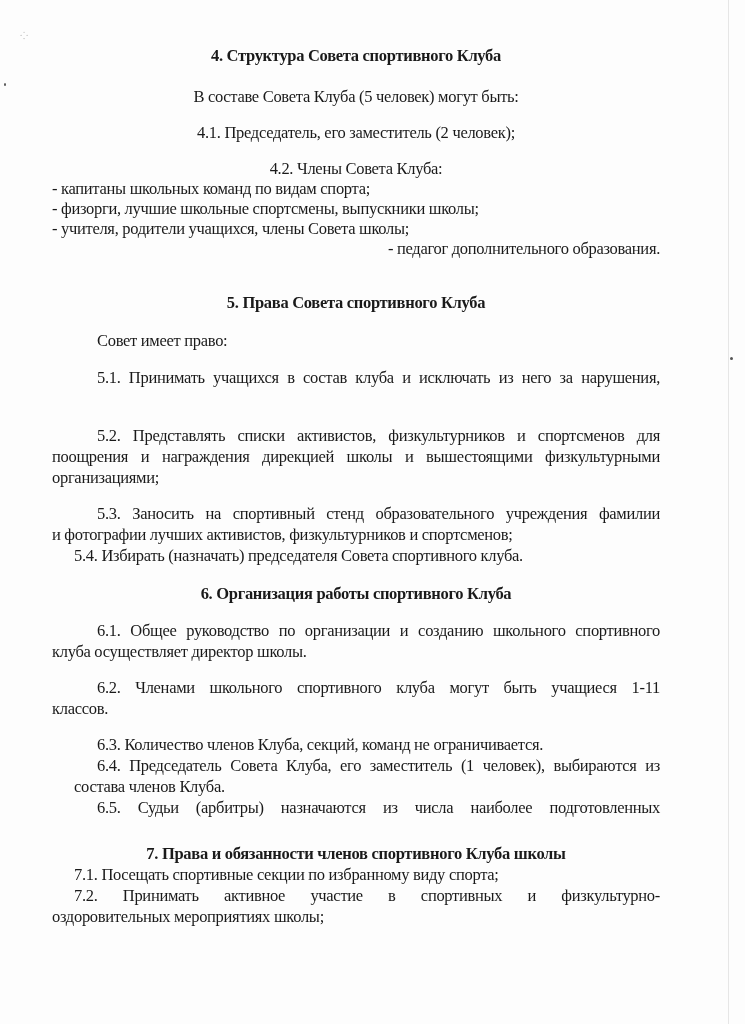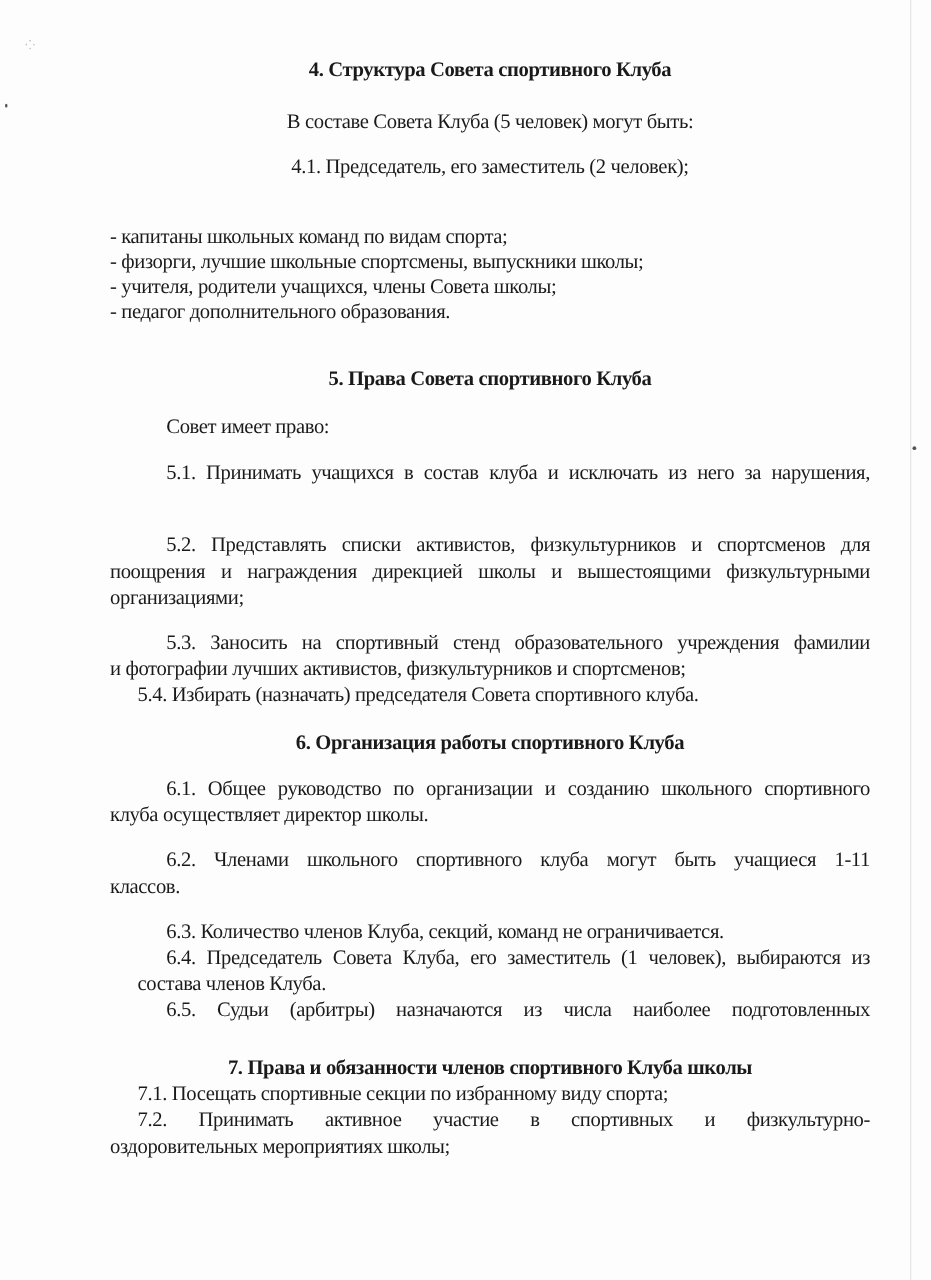--- a/index.html
+++ b/index.html
@@ -1,44 +1,45 @@
 <!DOCTYPE html>
 <html><head>
 <meta charset="utf-8">
 <style>
   html, body { margin:0; padding:0; background:#ffffff; }
   body { width:745px; height:1024px; position:relative; overflow:hidden;
          font-family:"Liberation Serif", serif; color:#1a1a1a; }
   .page { position:absolute; left:0; top:0; width:745px; height:1024px; background:#fdfdfd; }
   .edge-line { position:absolute; left:728px; top:0; width:1px; height:1024px; background:#e6e6e6; }
-  .line { position:absolute; left:88px; width:608px; font-size:16.5px; line-height:20px;
+  .line { position:absolute; left:52px; width:608px; font-size:16.5px; line-height:20px;
           white-space:nowrap; letter-spacing:-0.3px; }
   .center { text-align:center; }
   .heading { font-weight:bold; font-size:16.5px; }
   .justify { text-align:justify; text-align-last:justify; white-space:normal; }
   .ind { padding-left:45px; box-sizing:border-box; }
   .speck { position:absolute; background:#555; border-radius:50%; }
   .smudge { position:absolute; color:#bbb; font-size:10px; }
 </style>
 </head>
 <body>
 
 <div class="page">
   <div class="edge-line"></div>
   <span class="smudge" style="left:20px;top:28px;">⁘</span>
   <span class="speck" style="left:4px;top:83px;width:2px;height:3px;"></span>
   <span class="speck" style="left:730px;top:357px;width:3px;height:3px;"></span>
 
   <div class="line center heading" style="top:46px;">4.  Структура Совета спортивного  Клуба</div>
   <div class="line center" style="top:87px;">В составе Совета Клуба (5 человек) могут быть:</div>
   <div class="line center" style="top:123px;">4.1. Председатель, его заместитель (2 человек);</div>
+  <div class="line center" style="top:159px;">4.2. Члены  Совета Клуба:</div>
   <div class="line" style="top:179px;">- капитаны   школьных команд по видам спорта;</div>
   <div class="line" style="top:199px;">- физорги, лучшие  школьные  спортсмены, выпускники школы;</div>
   <div class="line" style="top:219px;">- учителя, родители учащихся, члены Совета школы;</div>
-  <div class="line" style="top:239px;">- педагог дополнительного образования.</div>
+  <div class="line" style="top:239px;text-align:right;">- педагог дополнительного образования.</div>
 
   <div class="line center heading" style="top:293px;">5.  Права Совета спортивного Клуба</div>
   <div class="line ind" style="top:331px;">Совет имеет право:</div>
   <div class="line ind justify" style="top:368px;font-family:Liberation Serif, serif;">5.1. Принимать учащихся в состав клуба и исключать из него за нарушения,</div>
   <div class="line ind justify" style="top:426px;">5.2. Представлять списки активистов, физкультурников и спортсменов для</div>
   <div class="line justify" style="top:447px;">поощрения и награждения дирекцией школы и вышестоящими физкультурными</div>
   <div class="line" style="top:468px;">организациями;</div>
   <div class="line ind justify" style="top:504px;">5.3. Заносить на спортивный стенд  образовательного учреждения фамилии</div>
   <div class="line" style="top:525px;">и фотографии лучших активистов, физкультурников и спортсменов;</div>
   <div class="line" style="top:546px;padding-left:22px;box-sizing:border-box;">5.4. Избирать (назначать) председателя Совета спортивного клуба.</div>

